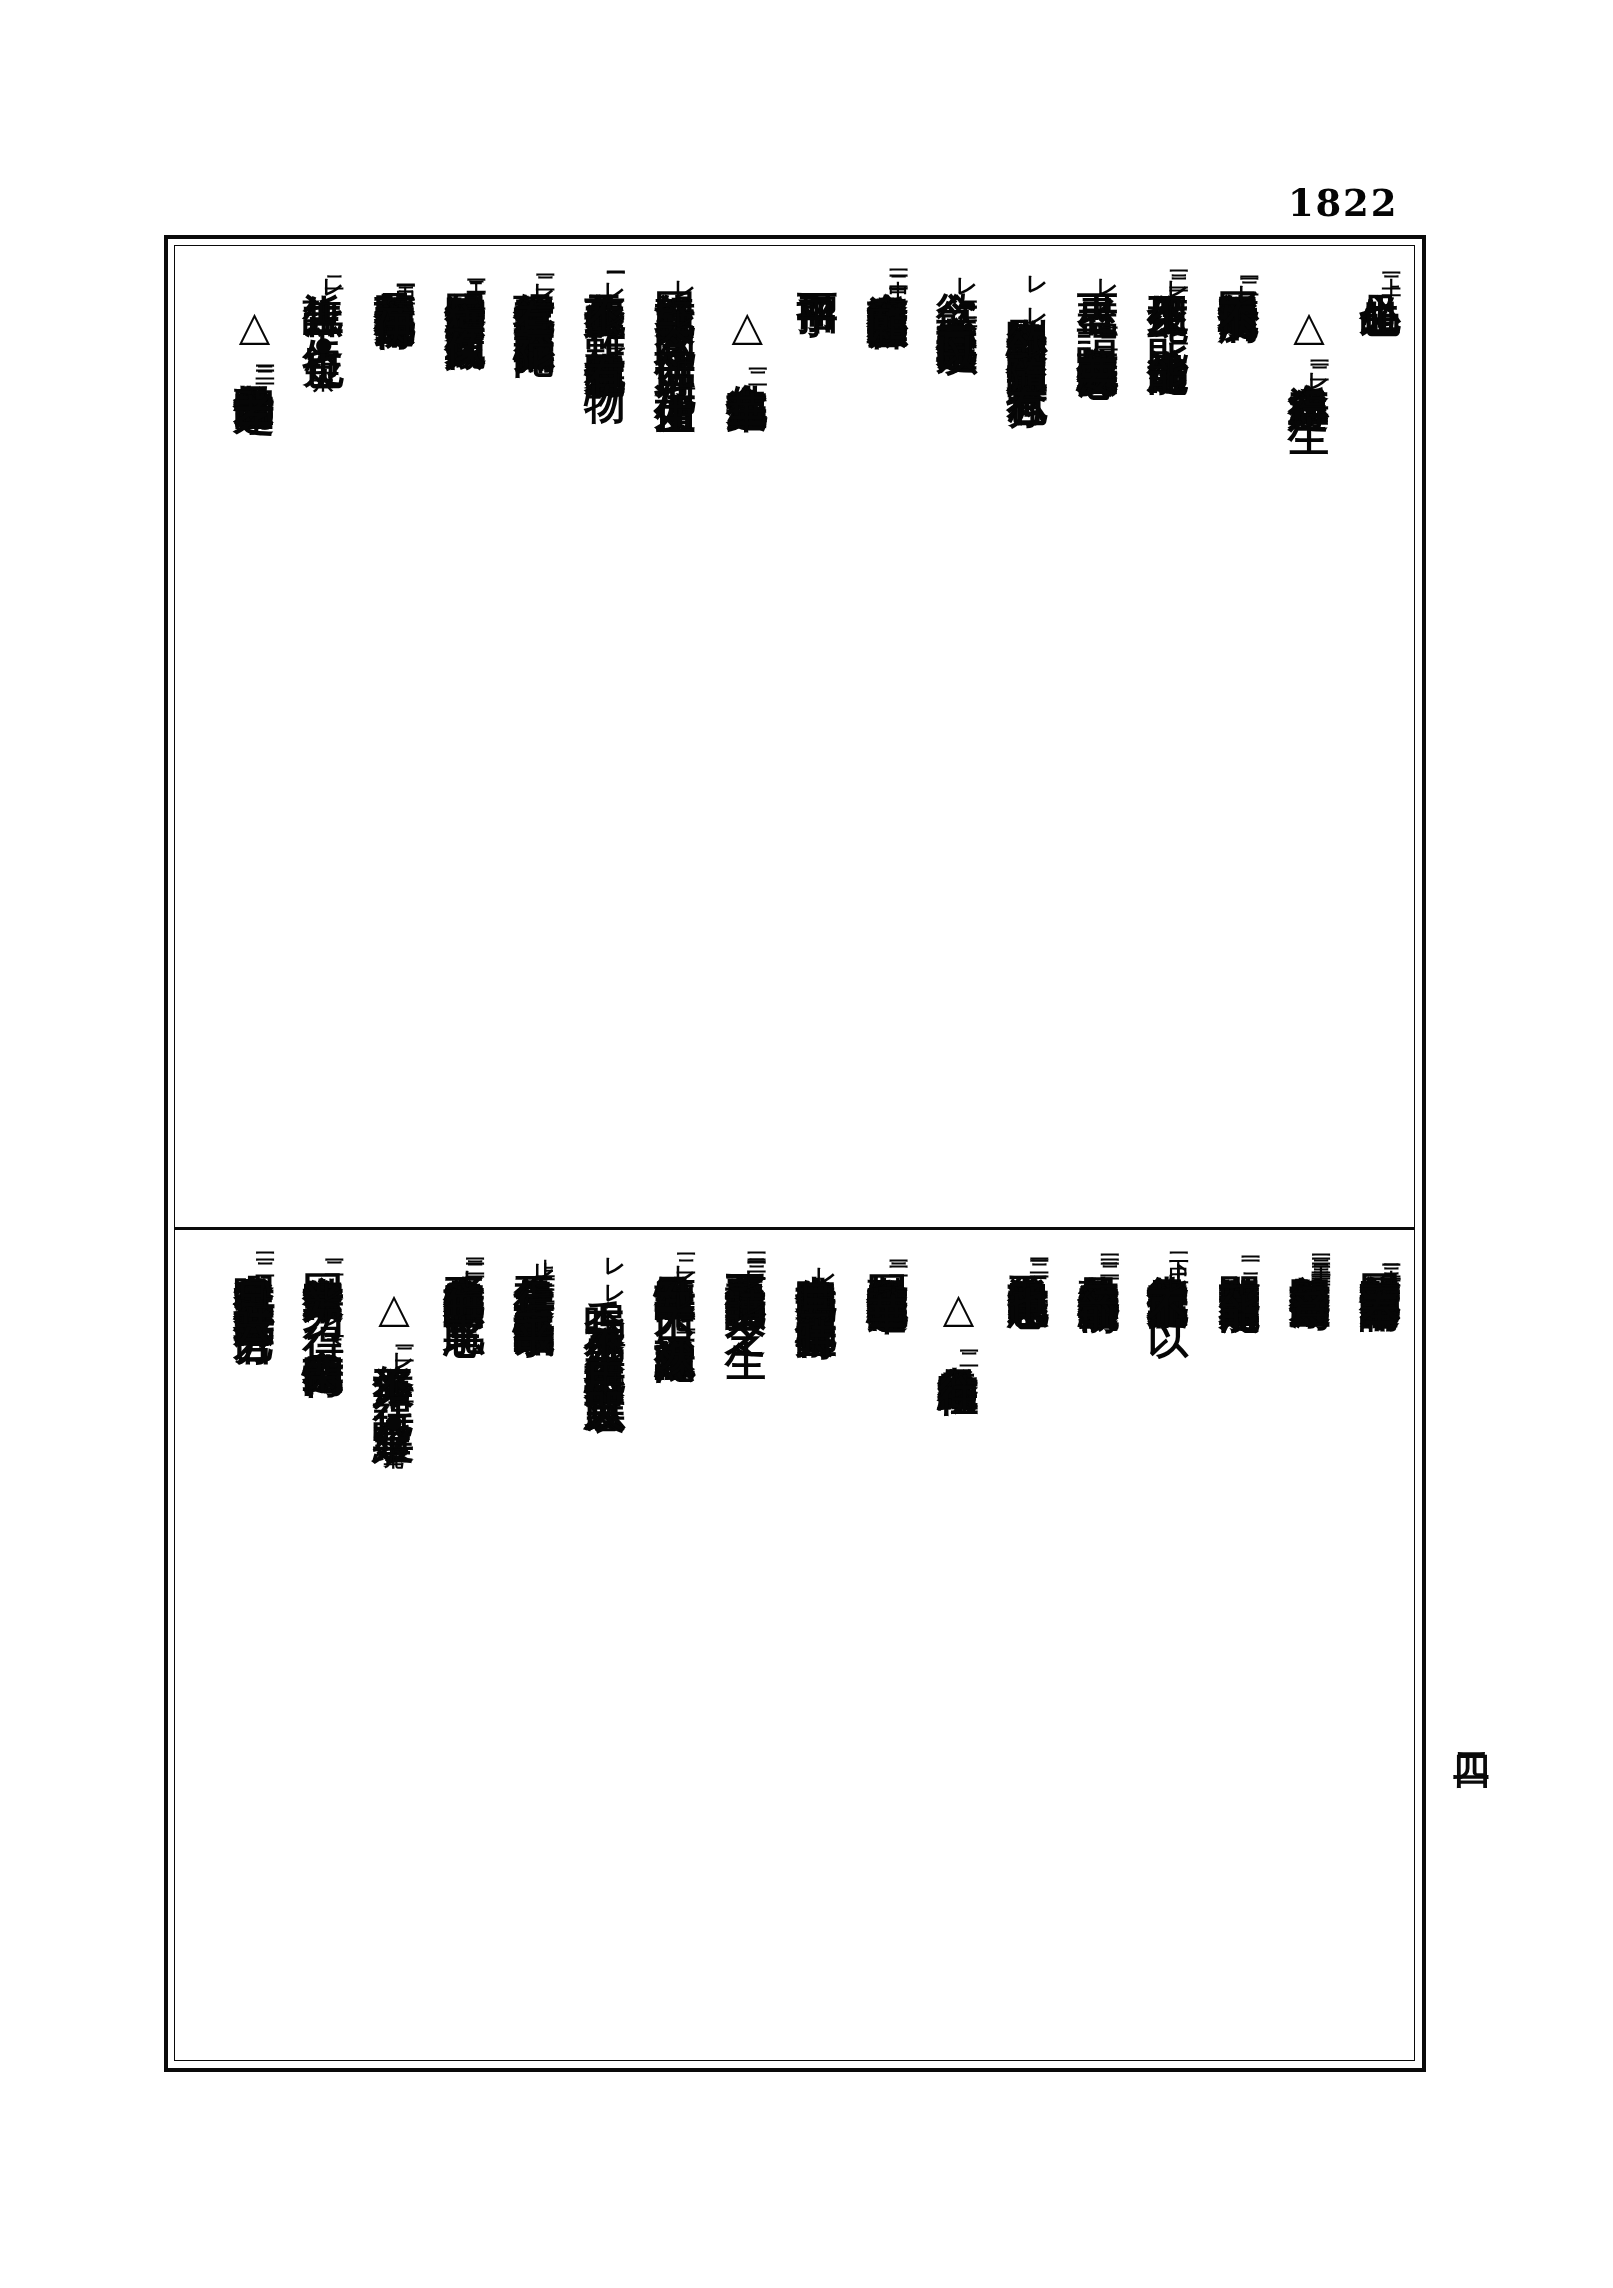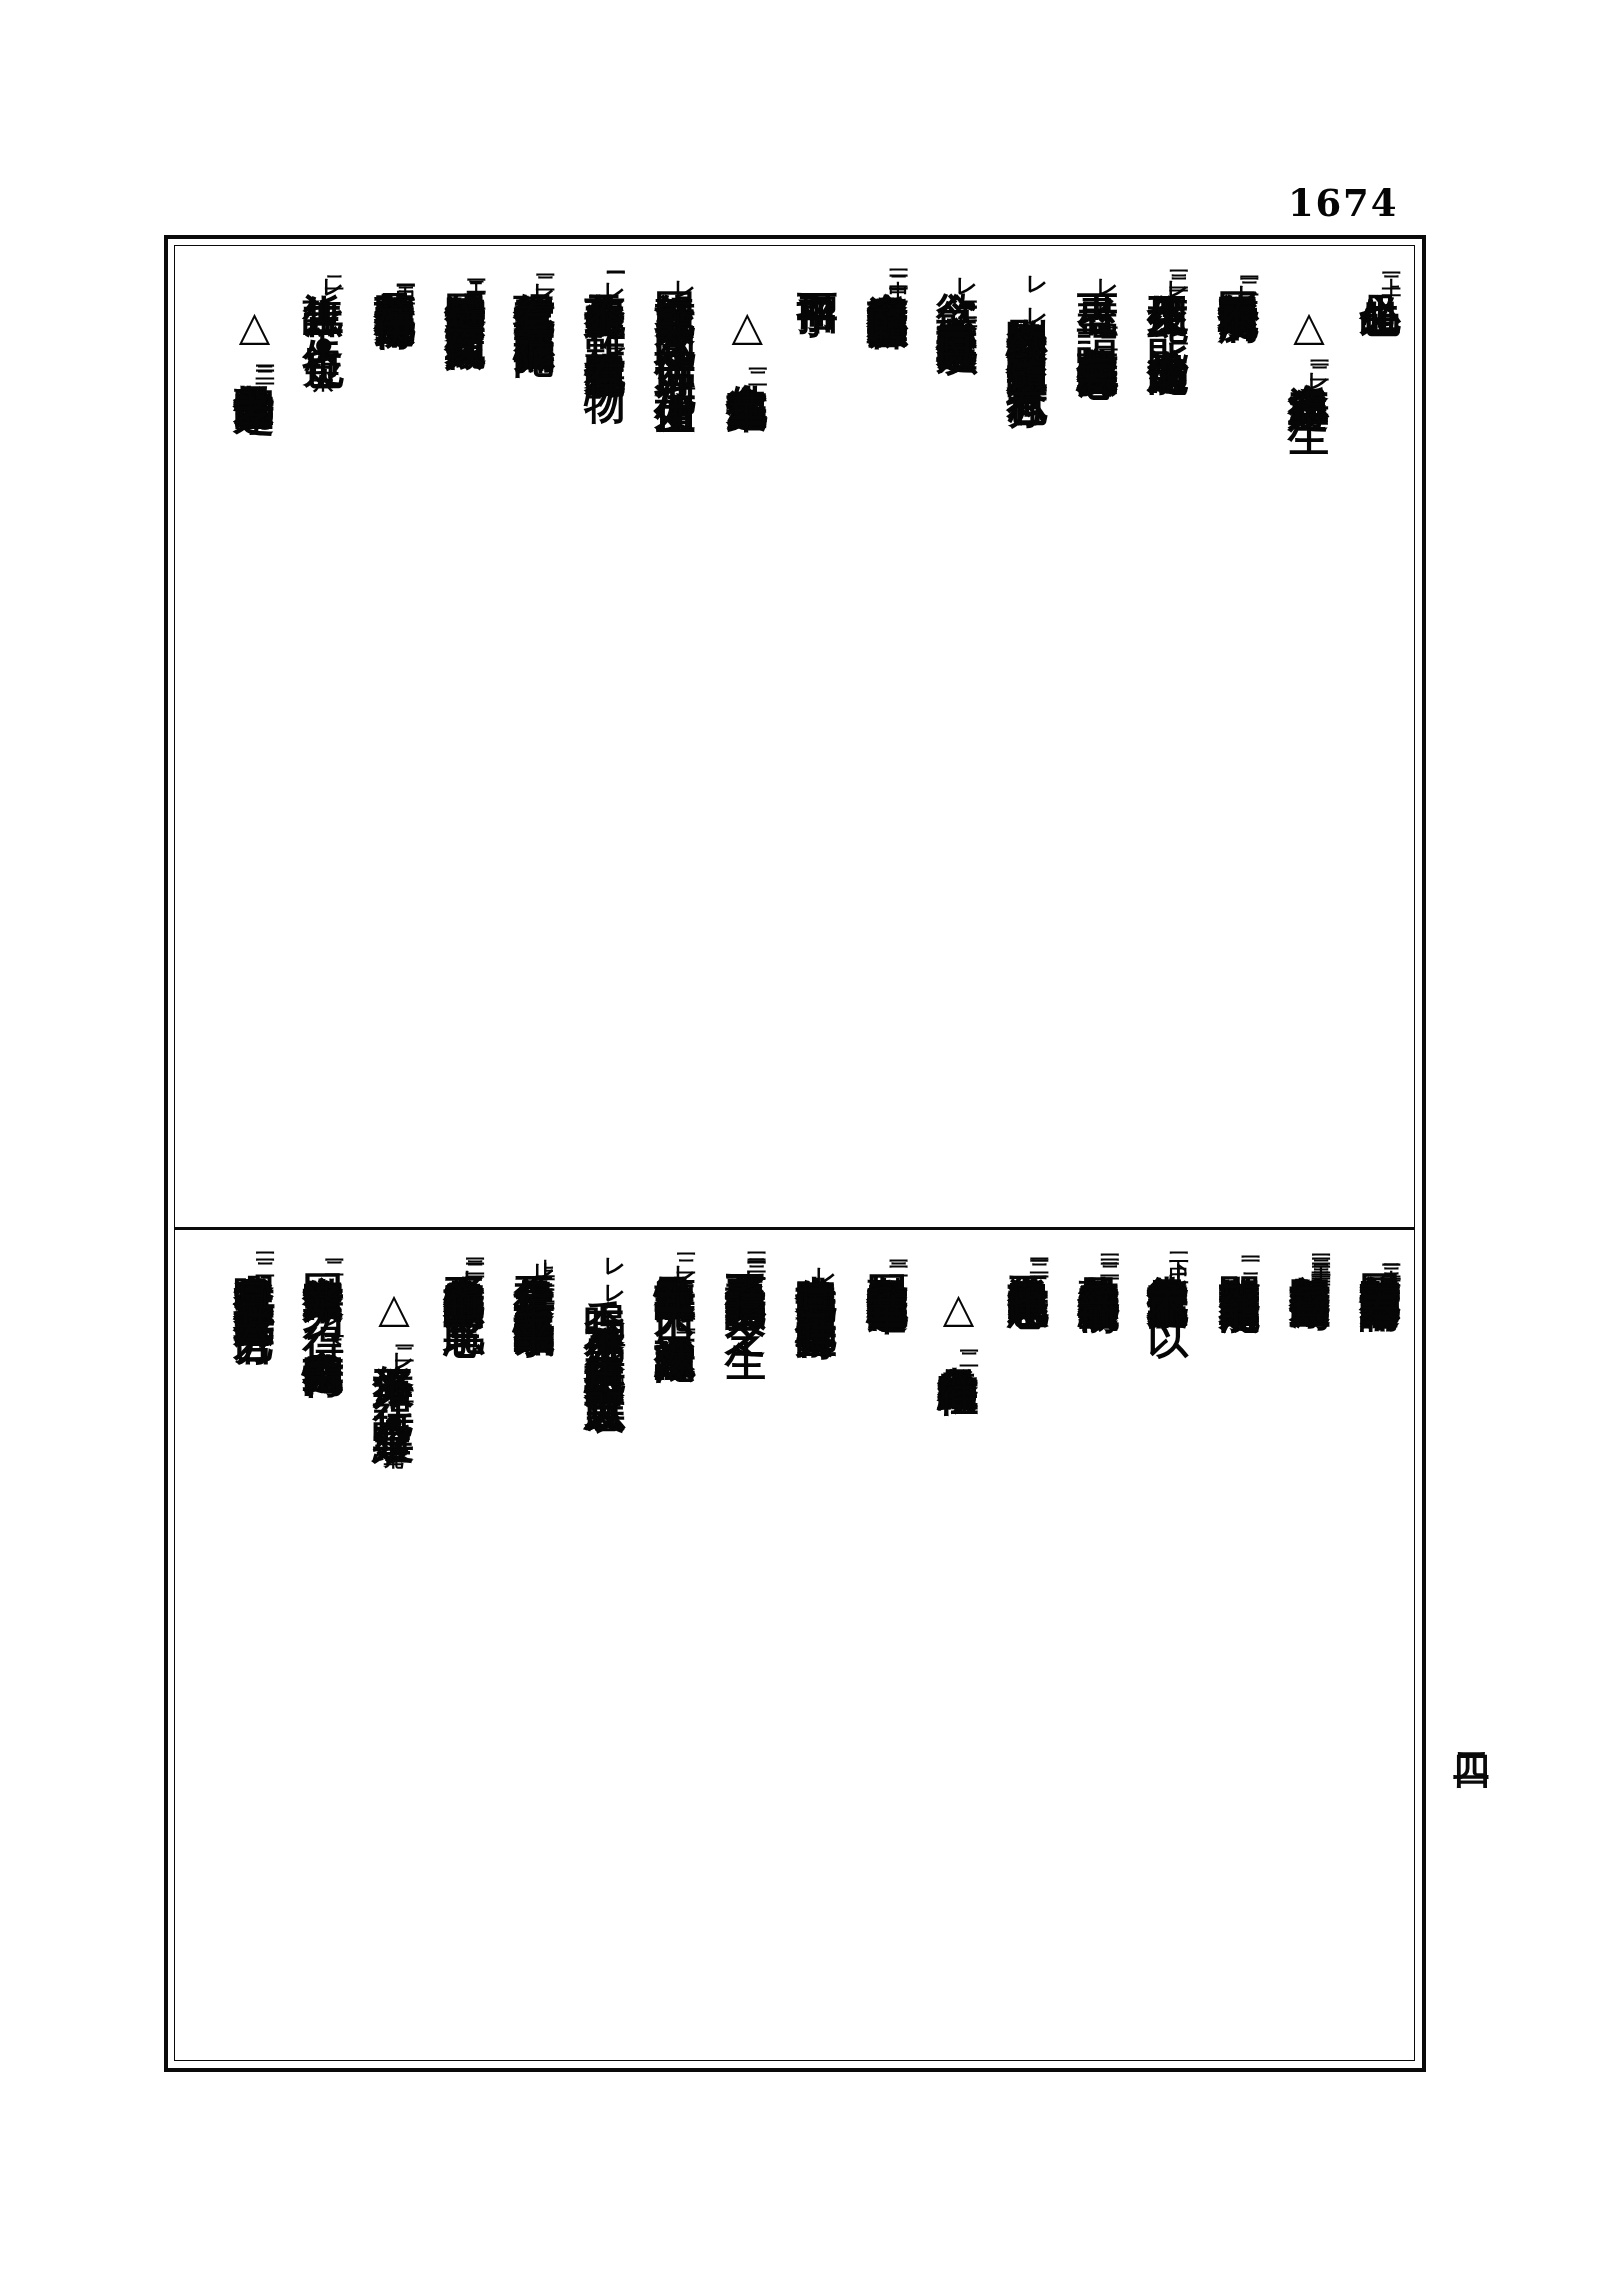--- a/index.html
+++ b/index.html
@@ -129,21 +129,21 @@
     font-size: 20px;
     font-weight: bold;
     letter-spacing: 0;
   }
 
   .spacer { display: inline-block; height: 16.6px; }
 </style>
 </head>
 <body>
 
-<div class="folio-top">1674</div>
+<div class="folio-top">1822</div>
 
 <div class="frame-outer"></div>
 <div class="frame-inner"></div>
 <div class="block-divider"></div>
 
 <div class="folio-side">四二</div>
 
 <div class="col-block" id="upper-block">
     <div class="tcol"><span>必</span><span>生</span><span class="mk">二</span><span class="mk">上</span><span>品</span><span class="mk">一</span><span>也</span></div>
     <div class="tcol head"><span>△</span><span class="mk">一</span><span>念</span><span>在</span><span class="mk">二</span><span>淨</span><span>土</span><span class="mk">一</span><span>必</span><span>定</span><span>得</span><span class="mk re">レ</span><span>生</span></div>

